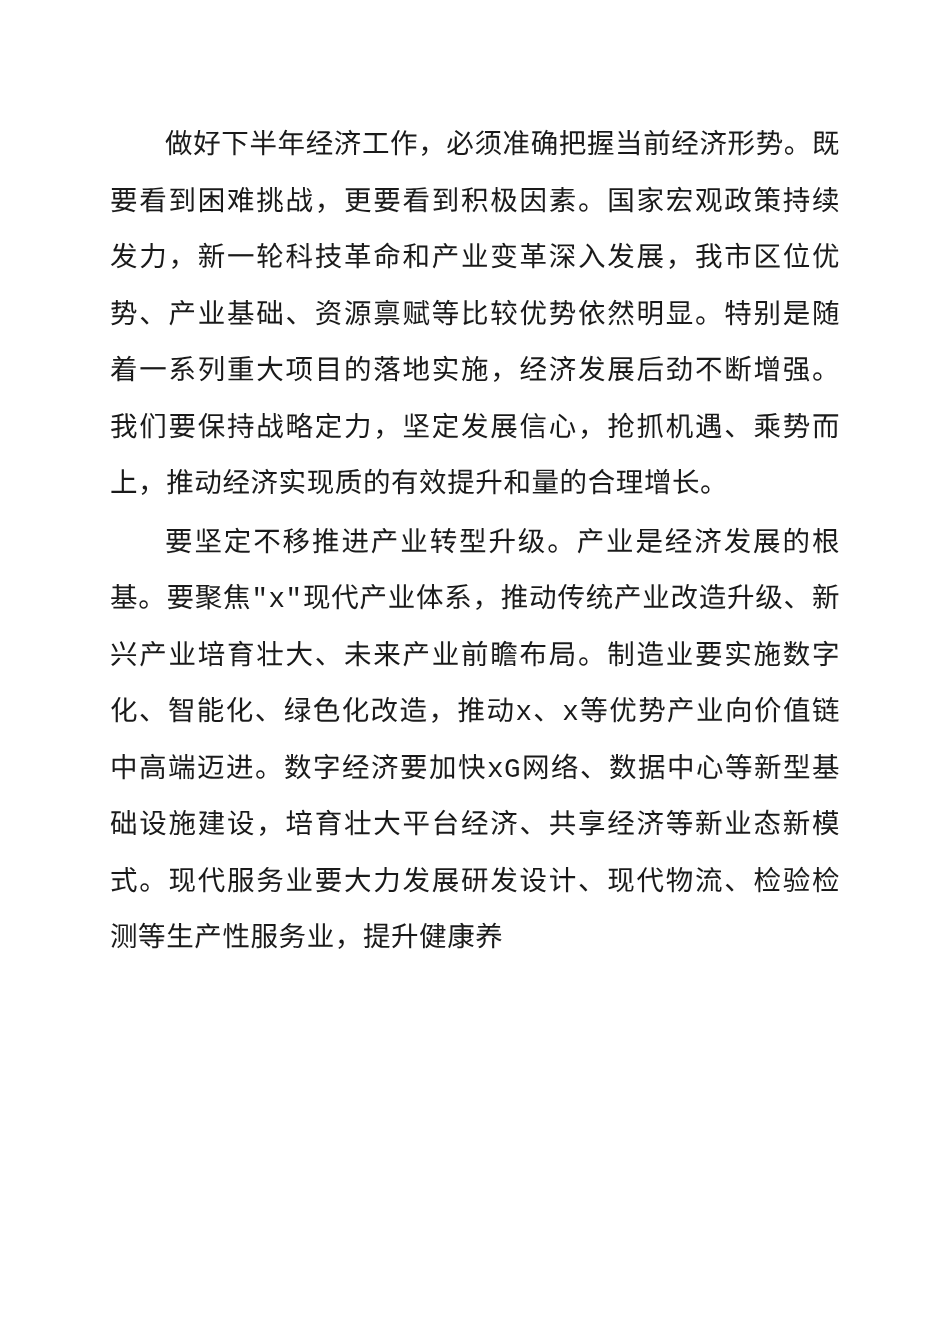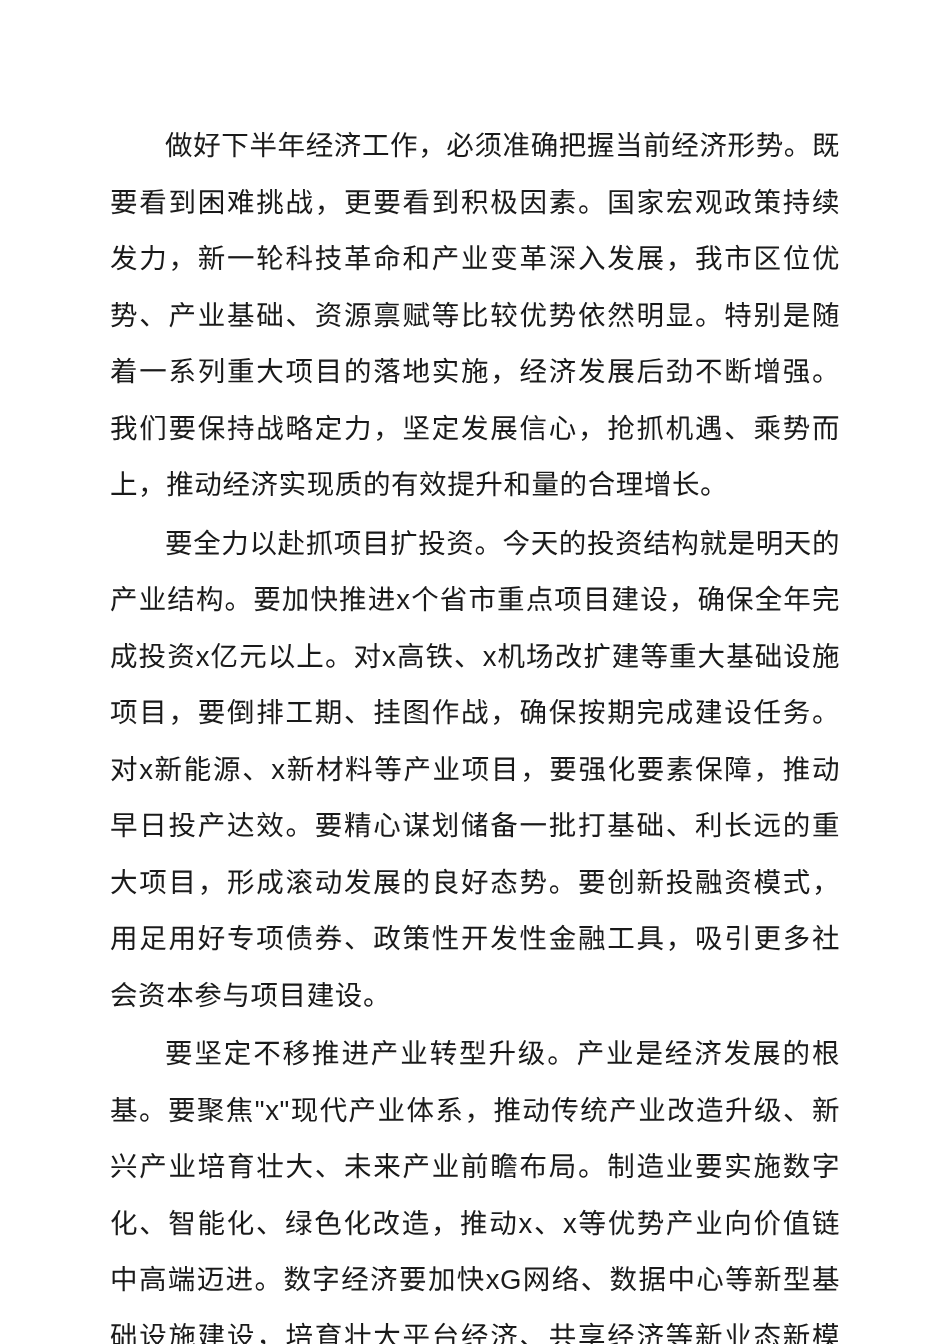--- a/index.html
+++ b/index.html
@@ -16,34 +16,33 @@
     box-sizing: border-box;
   }
   .doc-body {
     position: absolute;
     left: 110px;
     top: 118px;
     width: 730px;
   }
   p.para {
     margin: 0 0 2px 0;
-    font-family: Liberation Sans, sans-serif;
+    font-family: Liberation Mono, monospace;
     font-size: 27.5px;
     line-height: 56.5px;
     color: #1a1a1a;
     text-align: justify;
     text-justify: inter-ideograph;
     text-indent: 55px;
     letter-spacing: 0.6px;
     white-space: normal;
     word-break: break-all;
   }
 </style>
 </head>
 <body>
 
 <div class="page">
   <div class="doc-body">
     <p class="para">做好下半年经济工作，必须准确把握当前经济形势。既要看到困难挑战，更要看到积极因素。国家宏观政策持续发力，新一轮科技革命和产业变革深入发展，我市区位优势、产业基础、资源禀赋等比较优势依然明显。特别是随着一系列重大项目的落地实施，经济发展后劲不断增强。我们要保持战略定力，坚定发展信心，抢抓机遇、乘势而上，推动经济实现质的有效提升和量的合理增长。</p>
-    <p class="para">要全力以赴抓项目扩投资。今天的投资结构就是明天的产业结构。要加快推进x个省市重点项目建设，确保全年完成投资x亿元以上。对x高铁、x机场改扩建等重大基础设施项目，要倒排工期、挂图作战，确保按期完成建设任务。对x新能源、x新材料等产业项目，要强化要素保障，推动早日投产达效。要精心谋划储备一批打基础、利长远的重大项目，形成滚动发展的良好态势。要创新投融资模式，用足用好专项债券、政策性开发性金融工具，吸引更多社会资本参与项目建设。</p>
     <p class="para">要坚定不移推进产业转型升级。产业是经济发展的根基。要聚焦"x"现代产业体系，推动传统产业改造升级、新兴产业培育壮大、未来产业前瞻布局。制造业要实施数字化、智能化、绿色化改造，推动x、x等优势产业向价值链中高端迈进。数字经济要加快xG网络、数据中心等新型基础设施建设，培育壮大平台经济、共享经济等新业态新模式。现代服务业要大力发展研发设计、现代物流、检验检测等生产性服务业，提升健康养</p>
   </div>
 </div>
 
 </body></html>

